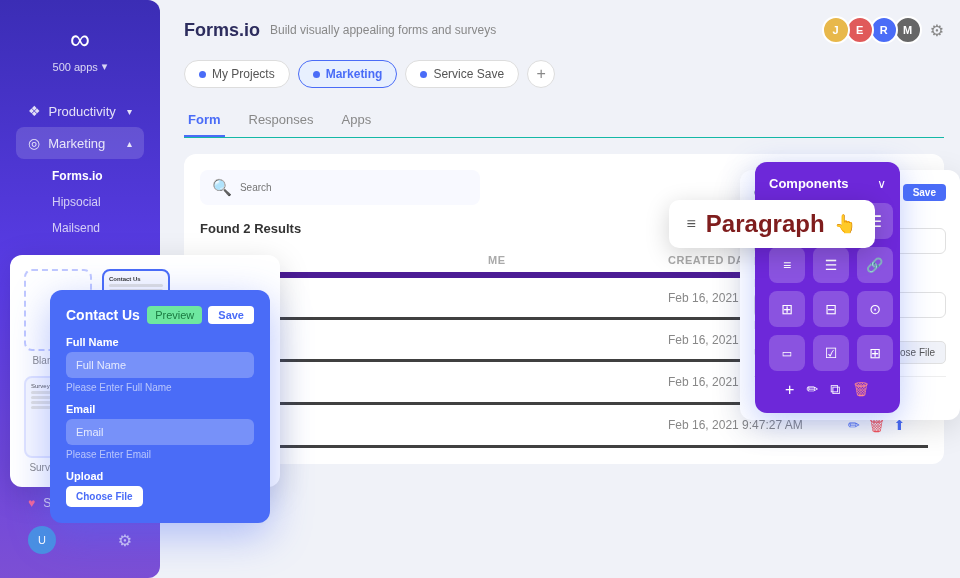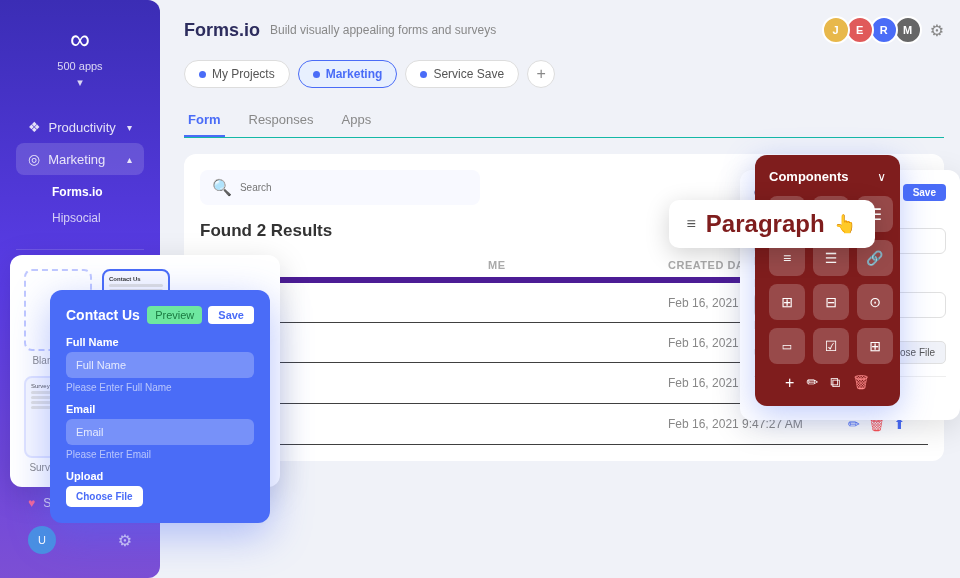--- a/index.html
+++ b/index.html
@@ -8,21 +8,21 @@
     
     .sidebar {
       position: absolute; left: 0; top: 0; width: 160px; height: 578px;
       background: linear-gradient(180deg, #3b2db5 0%, #5b3de8 50%, #7c4fd4 100%);
       border-radius: 0 12px 12px 0;
       padding: 16px 0;
       z-index: 10;
     }
     .sidebar-logo { display: flex; flex-direction: column; align-items: center; padding: 8px 0 16px; }
     .sidebar-logo-icon { color: white; font-size: 28px; }
-    .sidebar-apps { color: rgba(255,255,255,0.8); font-size: 11px; display: flex; align-items: center; gap: 4px; margin-top: 4px; cursor: pointer; flex-direction: column; }
+    .sidebar-apps { color: rgba(255,255,255,0.8); font-size: 11px; display: flex; align-items: center; gap: 4px; margin-top: 4px; cursor: pointer; }
     .sidebar-section { padding: 6px 16px; }
     .sidebar-item { display: flex; align-items: center; gap: 8px; padding: 8px 12px; color: rgba(255,255,255,0.85); font-size: 13px; border-radius: 8px; cursor: pointer; }
     .sidebar-item:hover, .sidebar-item.active { background: rgba(255,255,255,0.15); }
     .sidebar-item .icon { font-size: 14px; }
     .sidebar-item .chevron { margin-left: auto; font-size: 10px; }
     .sidebar-sub { padding: 4px 0; }
     .sidebar-sub-item { padding: 6px 12px 6px 36px; color: rgba(255,255,255,0.75); font-size: 12px; cursor: pointer; border-radius: 8px; }
     .sidebar-sub-item.active { color: white; font-weight: 600; }
     .sidebar-divider { height: 1px; background: rgba(255,255,255,0.15); margin: 8px 16px; }
     .sidebar-bottom { position: absolute; bottom: 16px; left: 0; right: 0; padding: 0 16px; }
@@ -55,29 +55,29 @@
     
     .content-area { background: white; border-radius: 12px; padding: 16px; position: relative; }
     .search-bar { display: flex; align-items: center; gap: 8px; background: #f8f9ff; border-radius: 8px; padding: 8px 12px; margin-bottom: 16px; width: 280px; }
     .search-bar input { border: none; background: transparent; font-size: 10px; color: #555; outline: none; width: 100%; }
 
     
     .table-header { display: flex; align-items: center; padding: 6px 0; border-bottom: 6px solid #4c1d95; font-size: 11px; color: #aaa; font-weight: 600; text-transform: uppercase; letter-spacing: 0.5px; }
     .col-name { flex: 1; }
     .col-date { width: 180px; }
     .col-actions { width: 80px; }
-    .table-row { display: flex; align-items: center; padding: 12px 0; border-bottom: 1px solid #404040; }
+    .table-row { display: flex; align-items: center; padding: 12px 0; border-bottom: 3px solid #404040; }
     .table-row-name { flex: 1; font-size: 13px; color: #333; font-weight: 500; }
     .table-row-date { width: 180px; font-size: 12px; color: #888; }
     .table-row-actions { width: 80px; display: flex; gap: 8px; align-items: center; }
     .action-icon { font-size: 14px; cursor: pointer; }
     .icon-edit { color: #4a6cf7; }
     .icon-delete { color: #ff5252; }
     .icon-share { color: #4a6cf7; }
-    .found-text { font-size: 17px; font-weight: 600; color: #333; margin-bottom: 12px; }
+    .found-text { font-size: 13px; font-weight: 600; color: #333; margin-bottom: 12px; }
 
     
     .panel-forms-overlay {
       position: absolute; left: -130px; top: 220px; width: 280px;
       background: white; border-radius: 12px; box-shadow: 0 8px 32px rgba(0,0,0,0.15);
       padding: 16px; z-index: 20;
     }
     .form-cards { display: flex; gap: 12px; flex-wrap: wrap; }
 
     
@@ -91,22 +91,22 @@
     .btn-preview { background: #6ee7a0; color: #1a7a40; font-size: 11px; padding: 3px 8px; border-radius: 4px; border: none; cursor: pointer; }
     .btn-save { background: white; color: #4a6cf7; font-size: 11px; padding: 3px 10px; border-radius: 4px; border: none; cursor: pointer; font-weight: 600; }
     .field-label { font-size: 11px; font-weight: 600; margin-bottom: 4px; color: white; }
     .field-input { background: rgba(255,255,255,0.25); border-radius: 6px; padding: 7px 10px; font-size: 11px; color: rgba(255,255,255,0.8); margin-bottom: 4px; }
     .field-placeholder { font-size: 10px; color: rgba(255,255,255,0.6); margin-bottom: 10px; }
     .upload-row { display: flex; align-items: center; justify-content: space-between; }
     .btn-choose { background: white; color: #4a6cf7; font-size: 10px; padding: 5px 10px; border-radius: 5px; border: none; cursor: pointer; font-weight: 600; }
 
     
     .panel-components {
-      position: absolute; right: 60px; top: 155px; width: 145px;
-      background: #7f1d1d; border-radius: 12px; box-shadow: 0 8px 32px rgba(74,108,247,0.35);
+      position: absolute; right: 60px; top: 162px; width: 145px;
+      background: #6d28d9; border-radius: 12px; box-shadow: 0 8px 32px rgba(74,108,247,0.35);
       padding: 14px; z-index: 30; color: white;
     }
     .comp-header { display: flex; align-items: center; justify-content: space-between; margin-bottom: 12px; }
     .comp-title { font-size: 13px; font-weight: 700; }
     .comp-grid { display: grid; grid-template-columns: repeat(3, 1fr); gap: 8px; }
     .comp-icon { width: 36px; height: 36px; background: rgba(255,255,255,0.2); border-radius: 8px; display: flex; align-items: center; justify-content: center; cursor: pointer; font-size: 14px; color: white; }
 
     
     .panel-preview {
       position: absolute; right: 0; top: 170px; width: 220px;
@@ -154,20 +154,21 @@
 
     <div class="sidebar-item active">
       <span class="icon">◎</span>
       <span>Marketing</span>
       <span class="chevron">▴</span>
     </div>
 
     <div class="sidebar-sub">
       <div class="sidebar-sub-item active">Forms.io</div>
       <div class="sidebar-sub-item">Hipsocial</div>
+      <div class="sidebar-sub-item">Mailsend</div>
     </div>
   </div>
 
   <div class="sidebar-divider"></div>
 
   <div style="padding: 4px 16px;">
     <div class="sidebar-item">
       <span class="icon">$</span>
     </div>
     <div class="sidebar-item">

